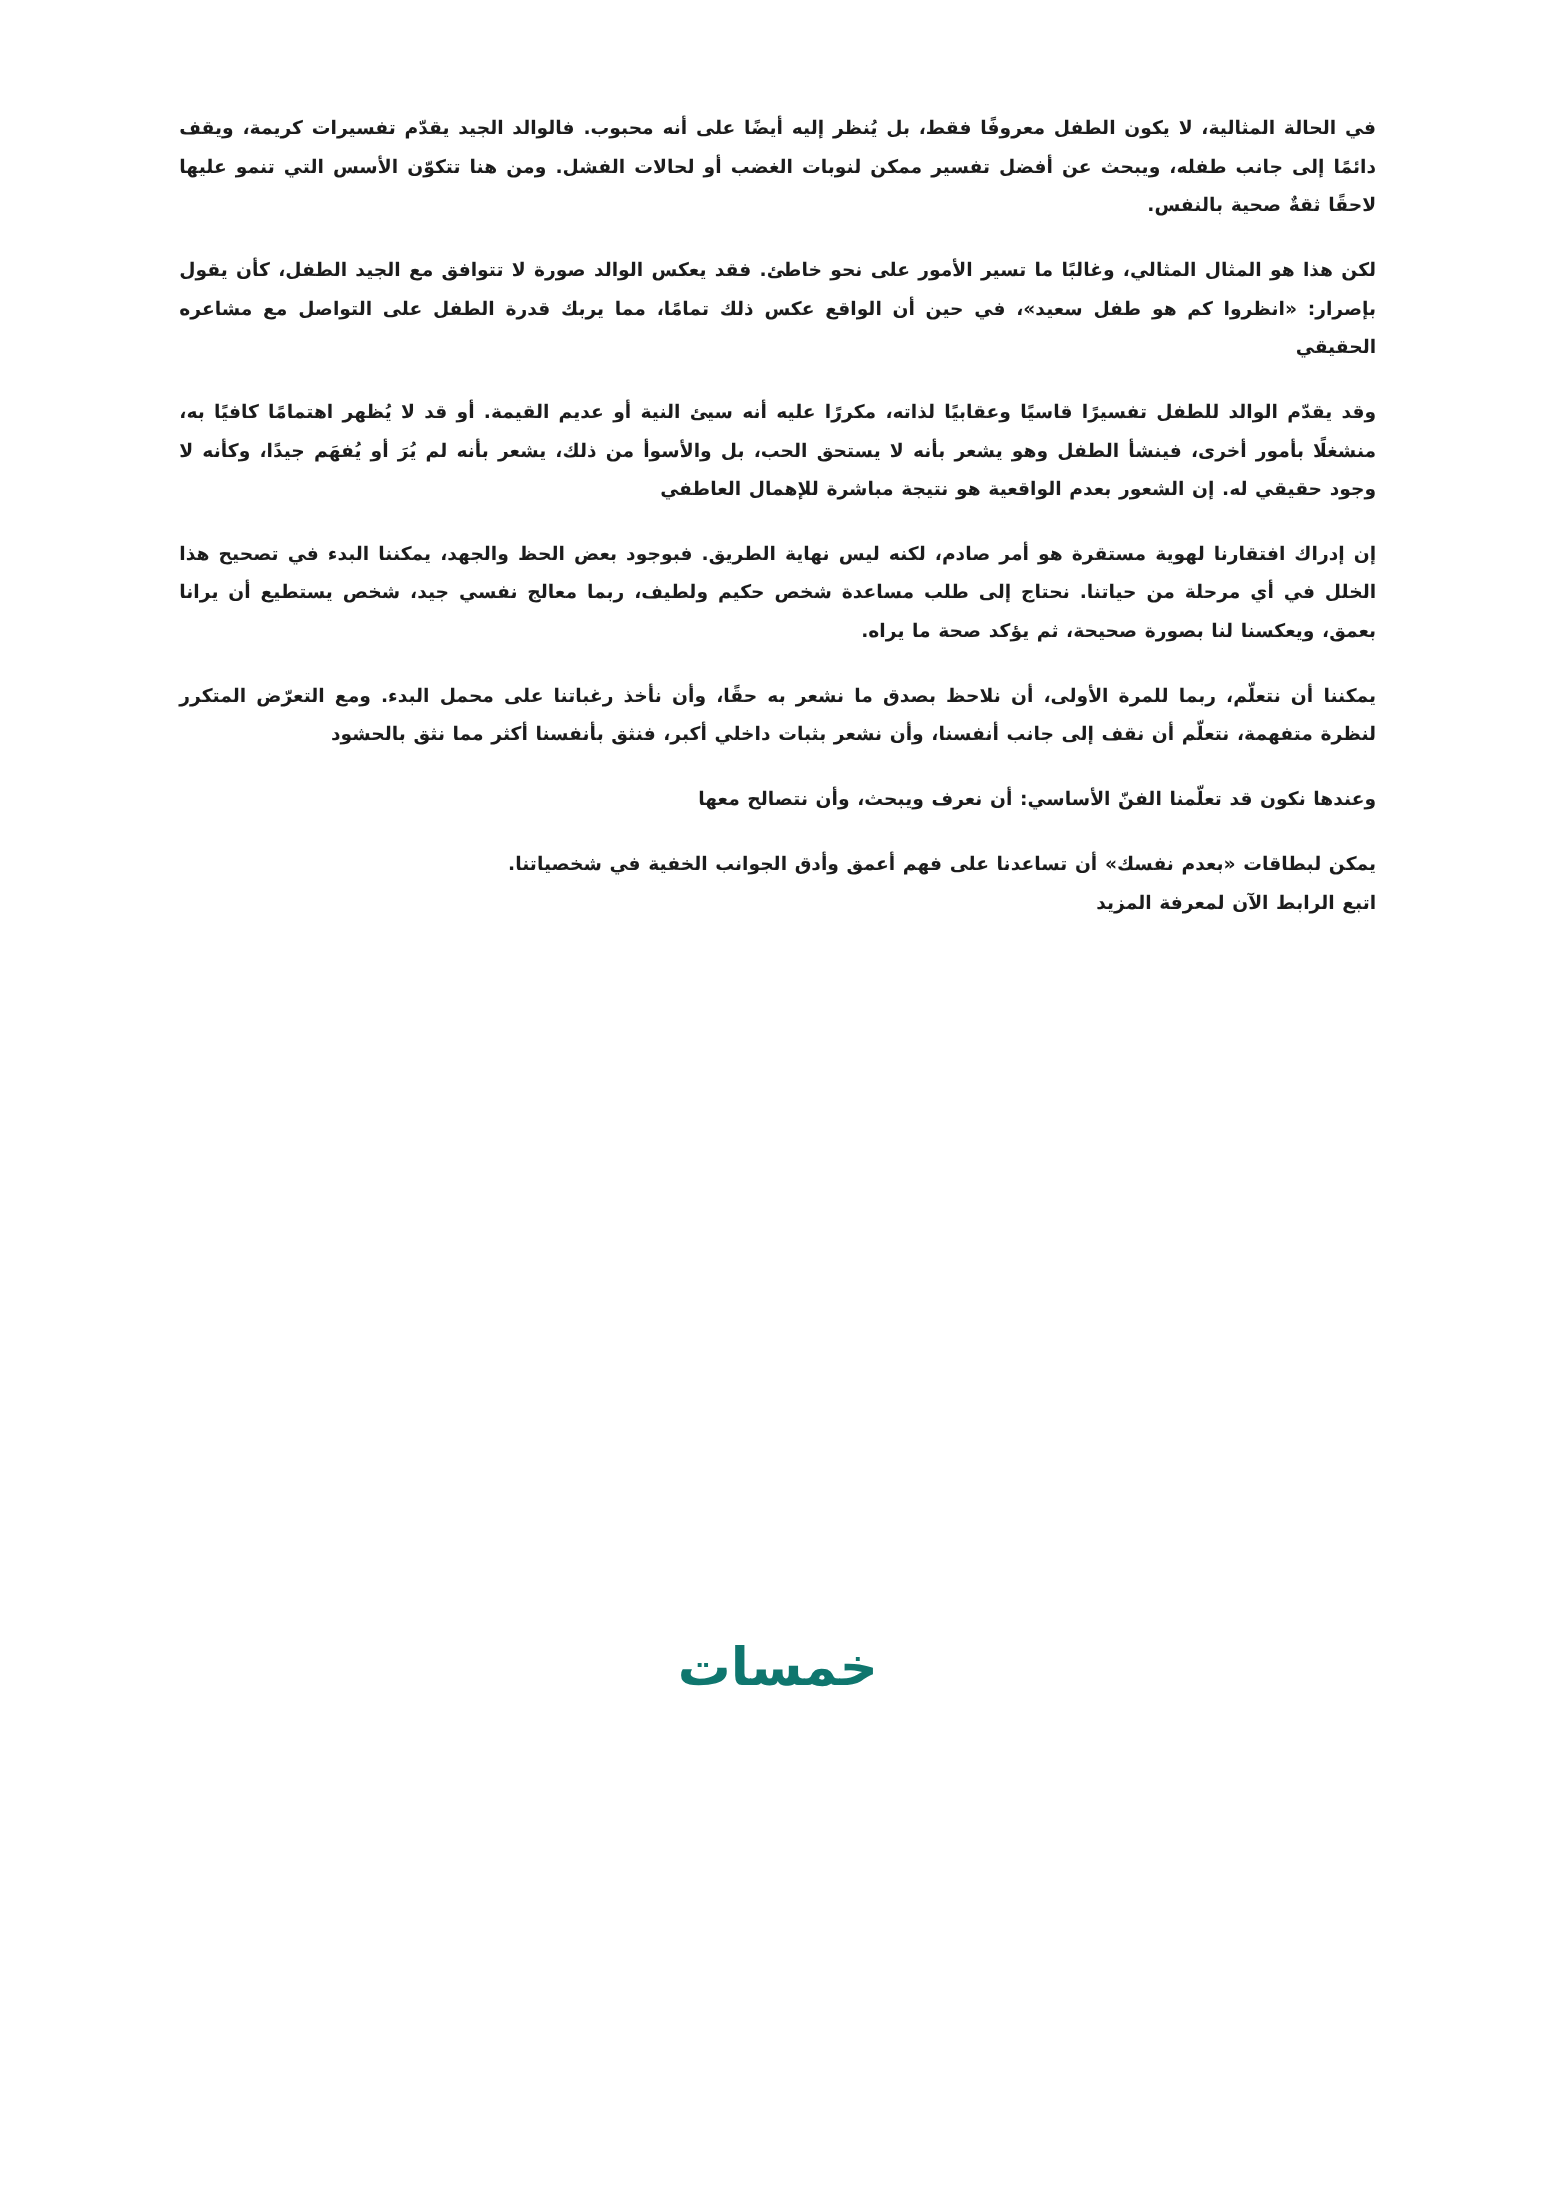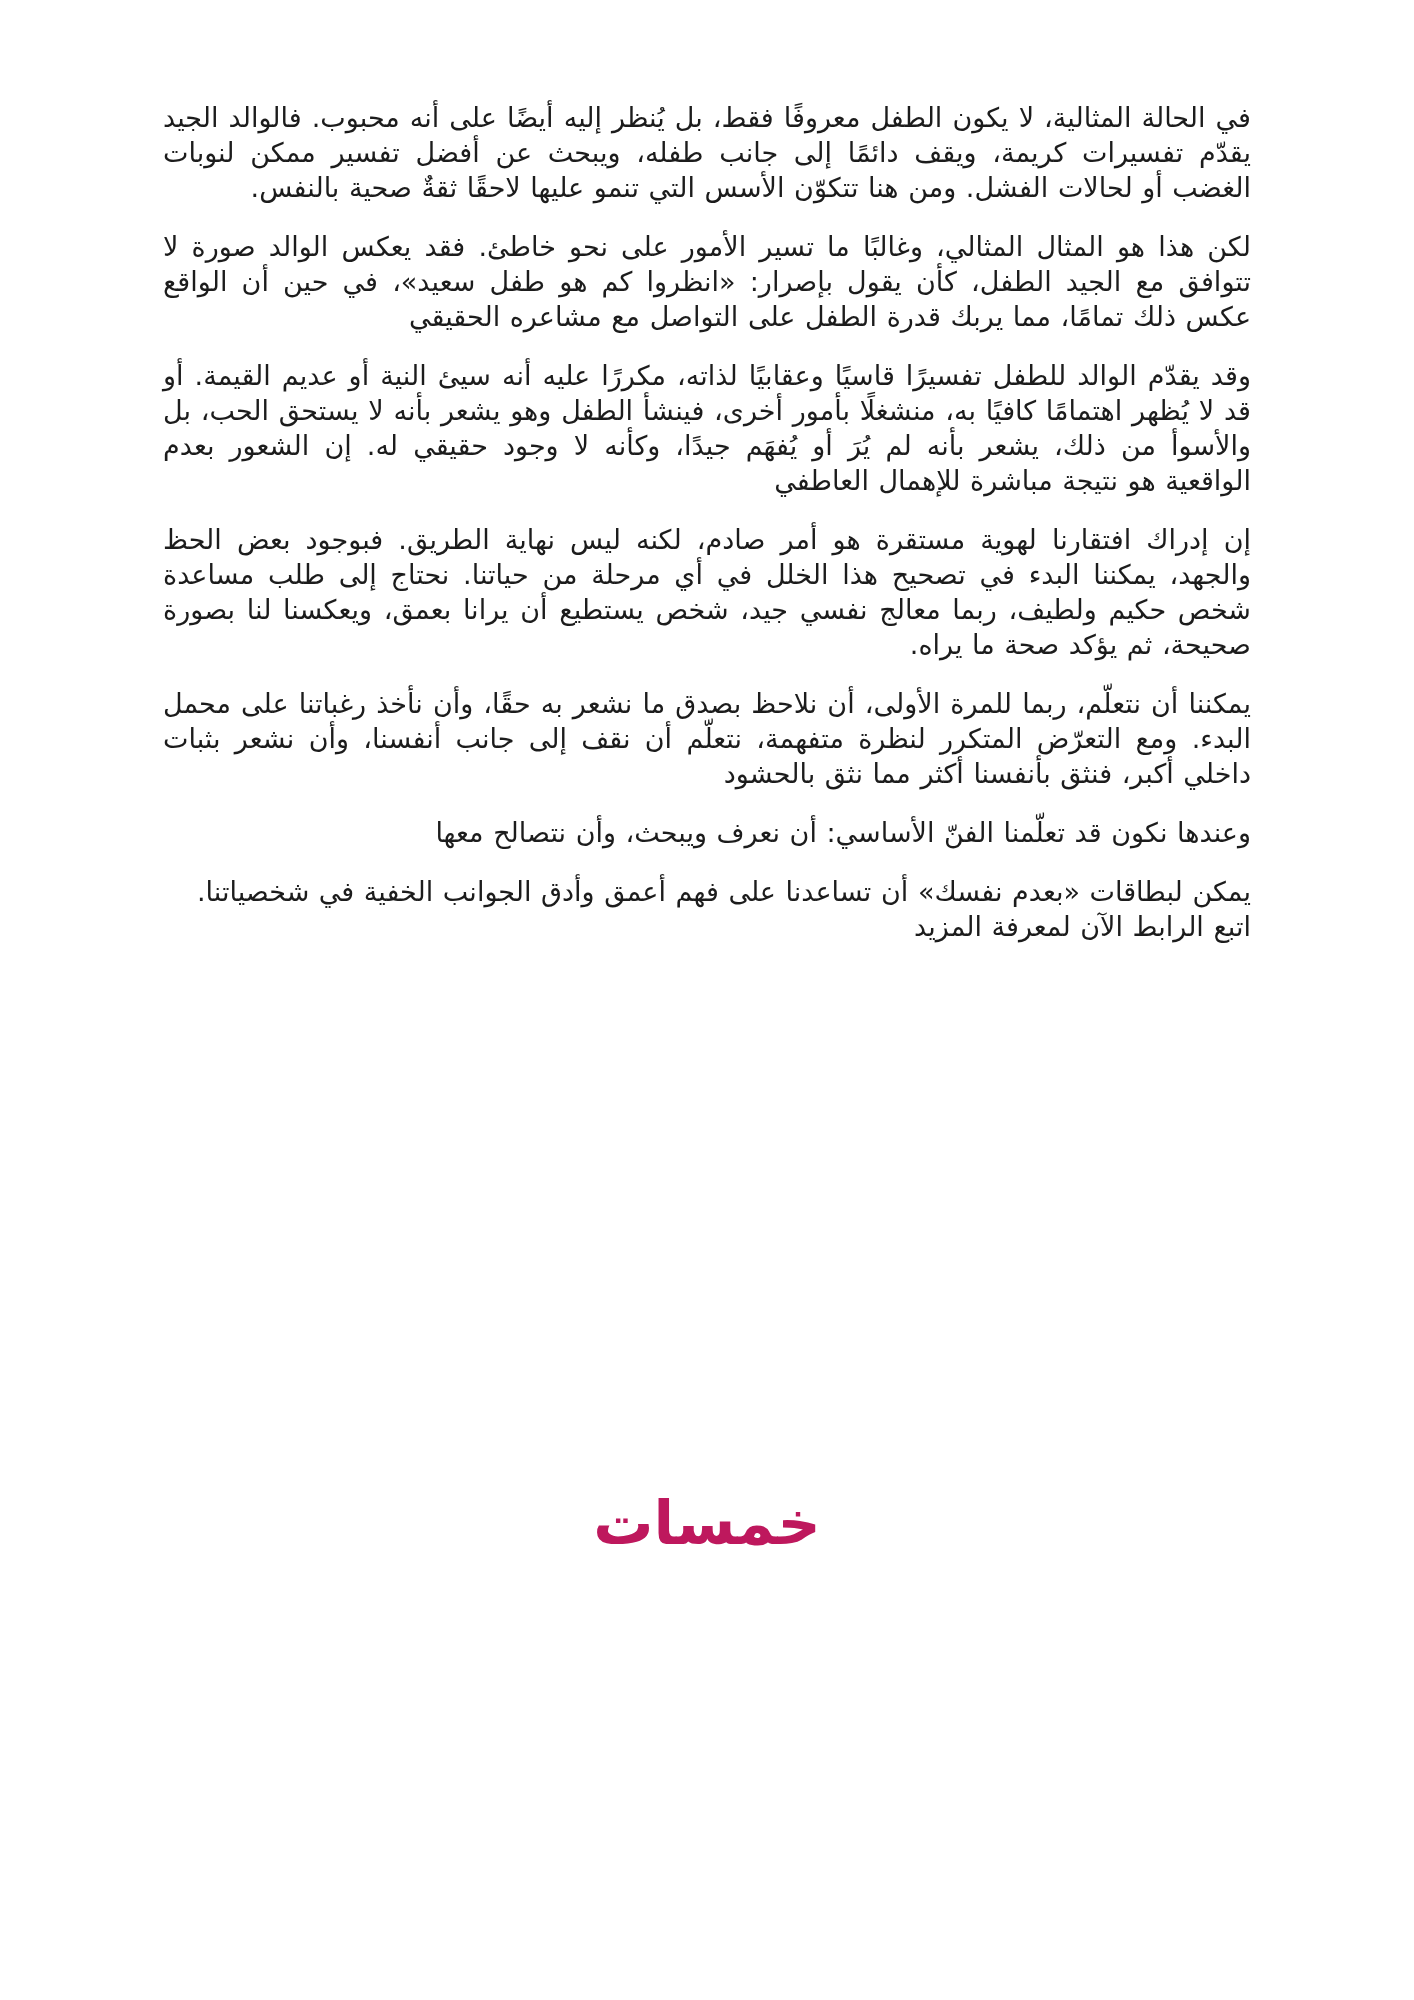--- a/index.html
+++ b/index.html
@@ -20,35 +20,35 @@
     position: absolute;
     top: 100px;
     right: 163px;
     left: 163px;
     direction: rtl;
     text-align: justify;
     color: #1c1c1c;
   }
   .content p {
     margin: 0 0 24px 0;
-    font-size: 27px;
+    font-size: 17px;
     line-height: 35px;
-    font-weight: 400;
+    font-weight: 700;
     white-space: pre-line;
     word-spacing: 1px;
   }
   .watermark {
     position: absolute;
     top: 1488px;
     left: 0;
     width: 100%;
     text-align: center;
     direction: rtl;
-    color: #be185d;
-    font-size: 60px;
+    color: #0f766e;
+    font-size: 48px;
     font-weight: 700;
     letter-spacing: 1px;
     user-select: none;
   }
 </style>
 </head>
 <body>
 
 <div class="page">
   <main class="content" dir="rtl">

